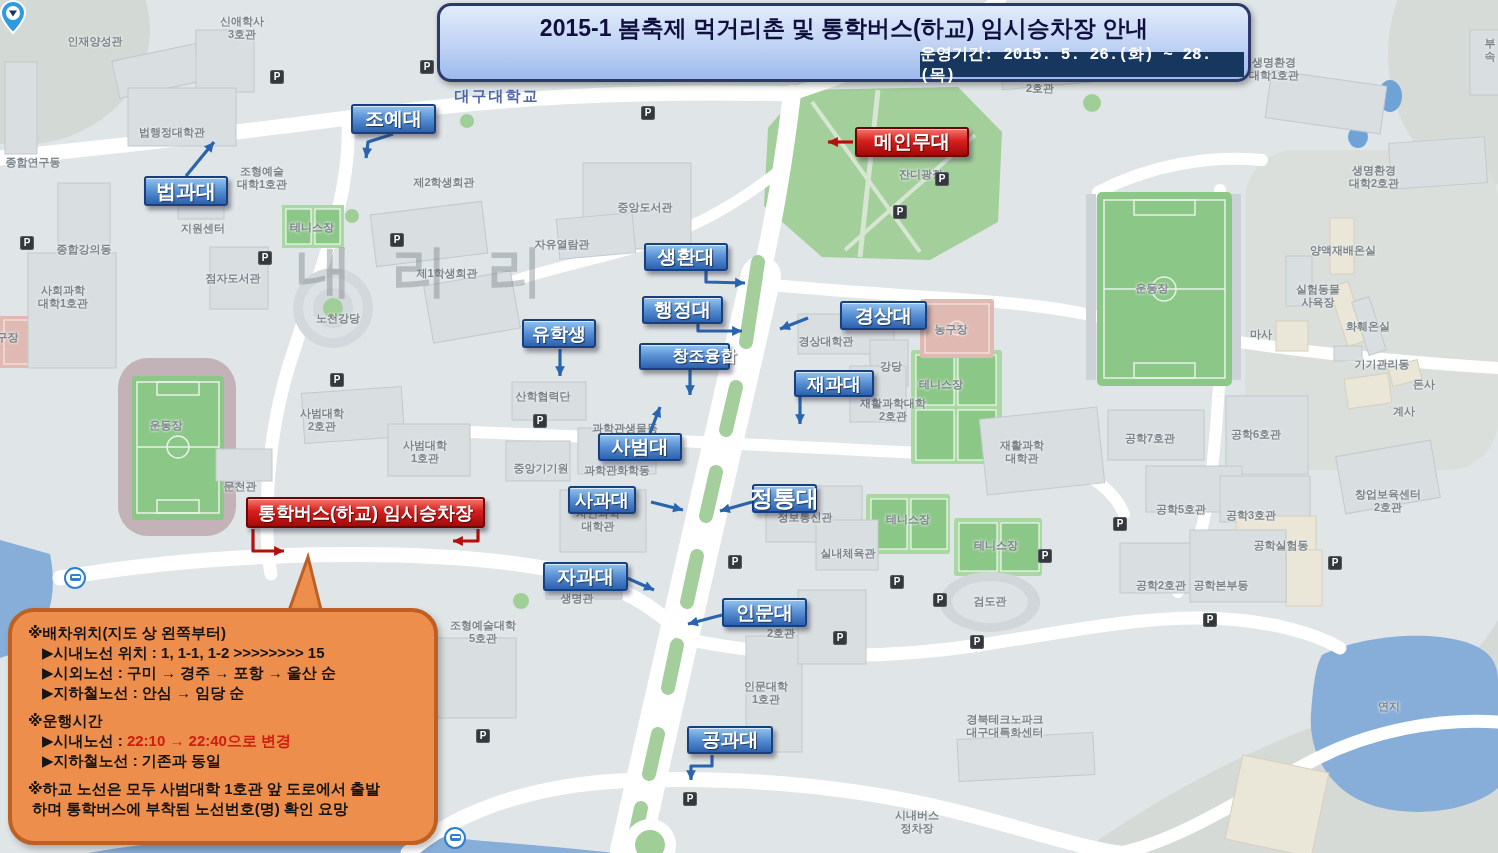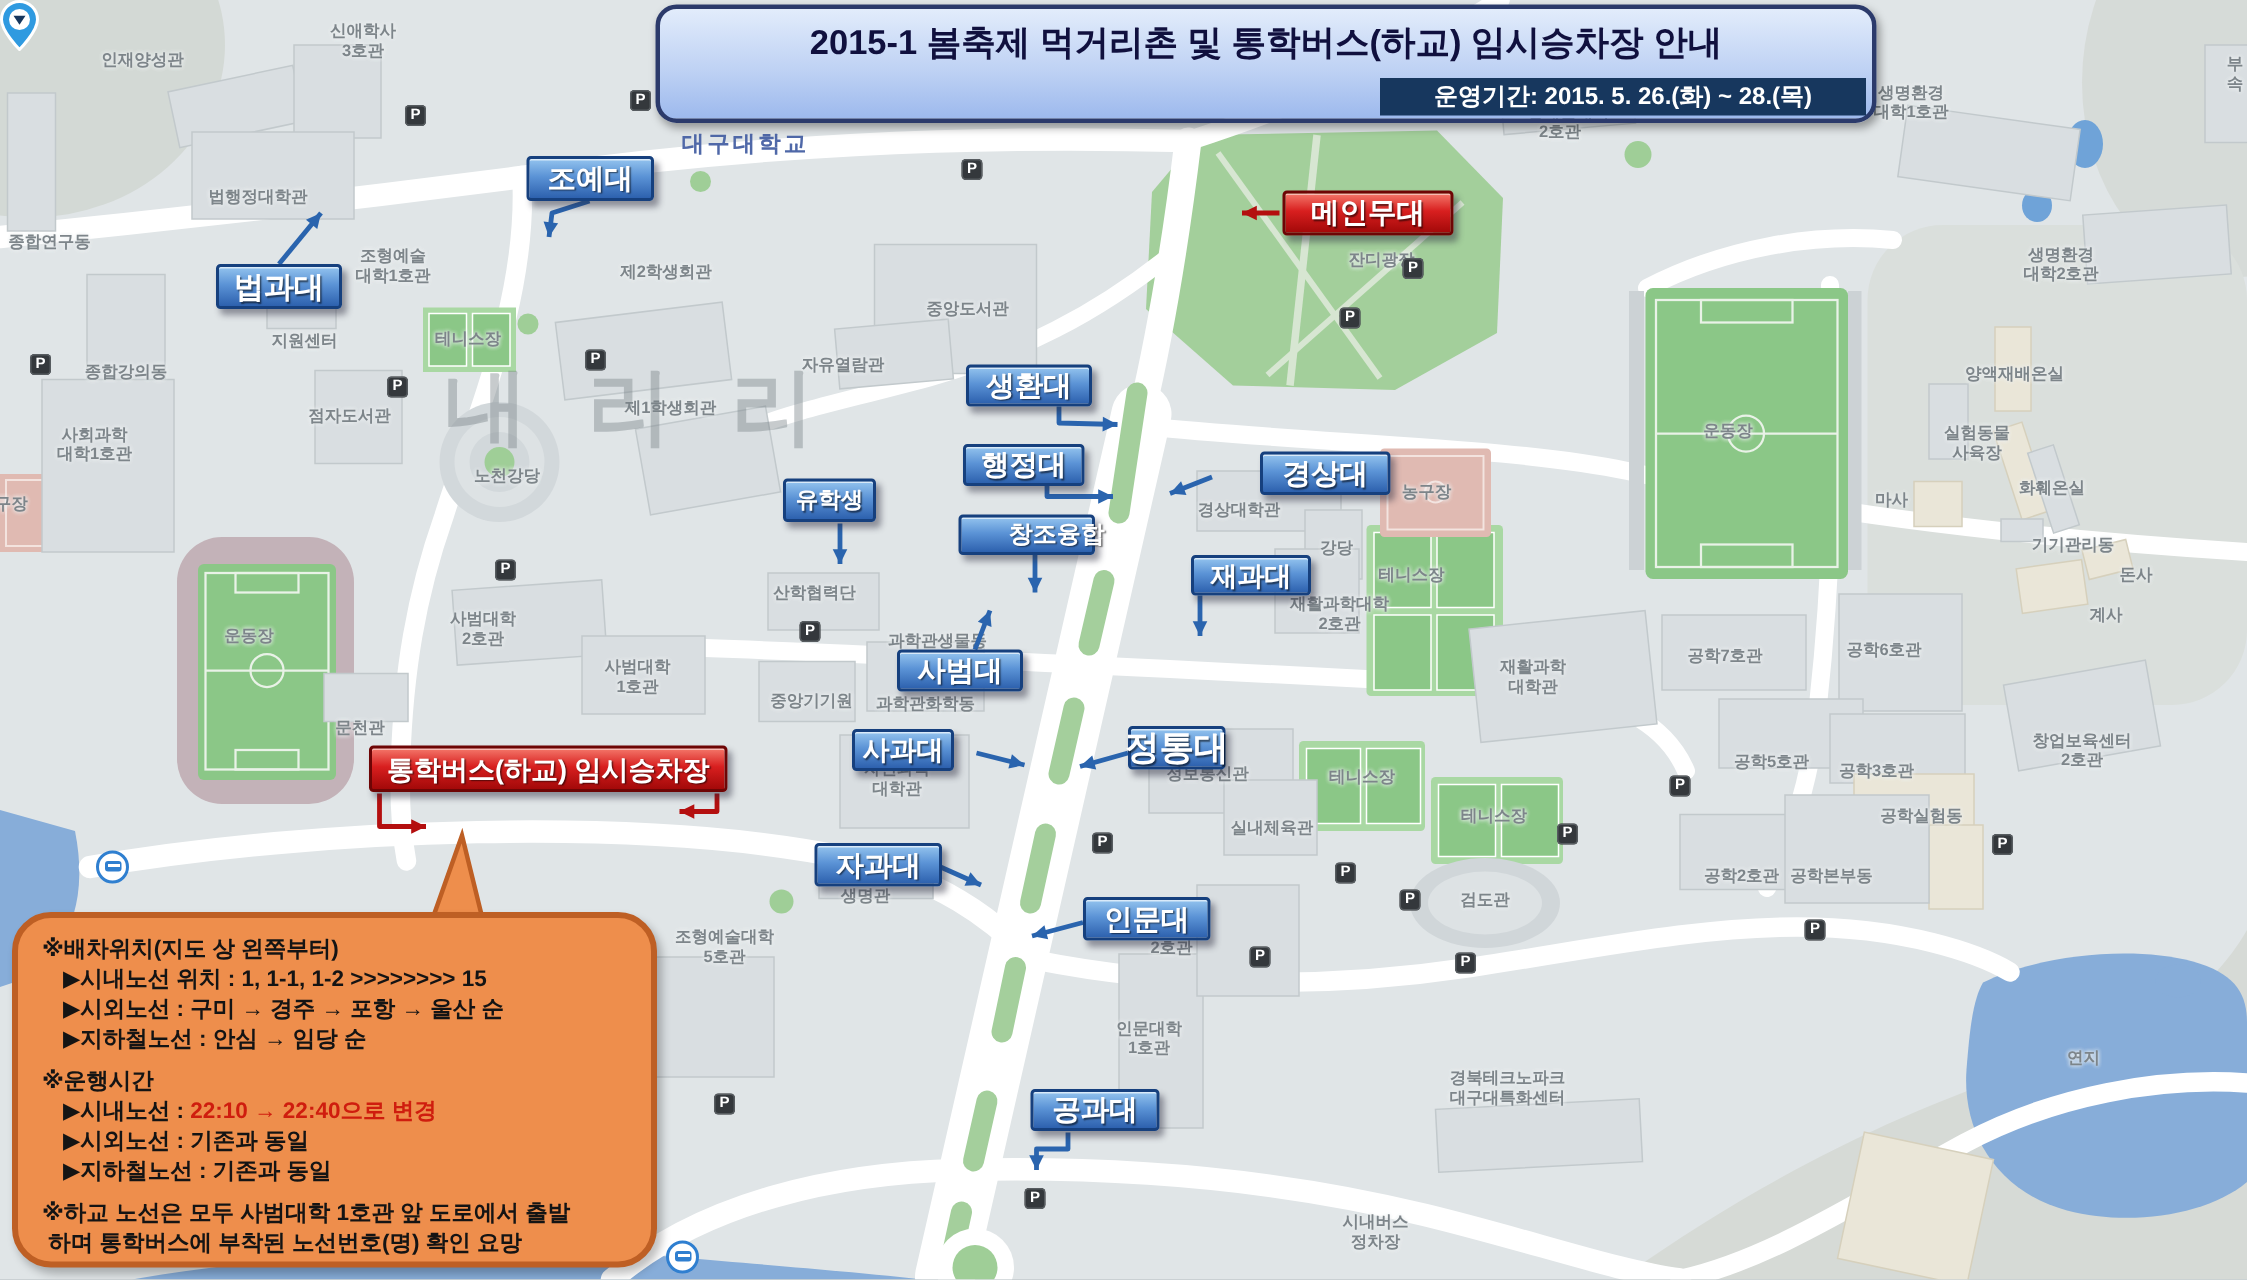--- a/index.html
+++ b/index.html
@@ -31,21 +31,21 @@
            border:2px solid #6e0505;
            box-shadow:inset 0 1px 0 rgba(255,255,255,.5),3px 4px 4px rgba(40,40,60,.45);}
   #pin{position:absolute;left:768px;top:207px;z-index:5;}
   #banner{position:absolute;left:437px;top:3px;width:814px;height:79px;z-index:6;
           background:linear-gradient(180deg,#e2ecfb 0%,#bfd2f4 55%,#9db9ed 100%);
           border:3px solid #2b3a6b;border-radius:14px;box-sizing:border-box;
           box-shadow:2px 3px 6px rgba(0,0,0,.35);}
   #banner .title{margin-top:7px;text-align:center;font-size:23px;font-weight:bold;color:#10103e;}
   #banner .strip{position:absolute;right:4px;bottom:2px;width:324px;height:25px;background:#17375e;
           color:#fff;font-size:16px;font-weight:bold;display:flex;align-items:center;
-          justify-content:center;}
+          justify-content:center;font-family:Liberation Mono, monospace;}
   #bubble{position:absolute;left:8px;top:608px;width:430px;height:237px;z-index:7;
           background:#ee8e4c;border:4px solid #be5f24;border-radius:26px;box-sizing:border-box;
           padding:11px 14px 8px 16px;box-shadow:3px 4px 6px rgba(0,0,0,.25);}
   #bubble .ln{font-size:15px;font-weight:bold;color:#141414;line-height:20px;white-space:pre;}
   #bubble .ln.i{padding-left:14px;}
   #bubble .ln.g{margin-top:8px;}
   #bubble .red{color:#cf1d0e;}
   .bus-body{position:absolute;left:4px;top:5px;width:11px;height:7px;background:#2f7fd0;border-radius:2px;}
   .bus-body:before{content:"";position:absolute;left:1.5px;top:1.5px;width:8px;height:2.5px;background:#fff;}
 </style>
@@ -353,30 +353,29 @@
     <div class="strip">운영기간: 2015. 5. 26.(화) ~ 28.(목)</div>
   </div>
 
   <div id="bubble">
       <div class="ln h">※배차위치(지도 상 왼쪽부터)</div>
       <div class="ln i">▶시내노선 위치 : 1, 1-1, 1-2 &gt;&gt;&gt;&gt;&gt;&gt;&gt;&gt; 15</div>
       <div class="ln i">▶시외노선 : 구미 → 경주 → 포항 → 울산 순</div>
       <div class="ln i">▶지하철노선 : 안심 → 임당 순</div>
       <div class="ln h g">※운행시간</div>
       <div class="ln i">▶시내노선 : <span class="red">22:10 → 22:40으로 변경</span></div>
-      <div class="ln i">▶시외노선 : 기존과 동일</div>
       <div class="ln i">▶지하철노선 : 기존과 동일</div>
       <div class="ln h g">※하교 노선은 모두 사범대학 1호관 앞 도로에서 출발</div>
       <div class="ln h"> 하며 통학버스에 부착된 노선번호(명) 확인 요망</div>
     </div>
 <div class="callout blue" style="left: 351px; top: 104px; width: 85px; height: 30px; font-size: 19px;">조예대</div>
     <div class="callout blue" style="left: 144px; top: 176px; width: 84px; height: 30px; font-size: 20px;">법과대</div>
     <div class="callout blue" style="left: 644px; top: 243px; width: 84px; height: 28px; font-size: 19px;">생환대</div>
     <div class="callout blue" style="left: 642px; top: 296px; width: 81px; height: 28px; font-size: 19px;">행정대</div>
-    <div class="callout blue" style="left: 522px; top: 319px; width: 62px; height: 29px; font-size: 15px; text-align: right;">유학생</div>
+    <div class="callout blue" style="left: 522px; top: 319px; width: 74px; height: 29px; font-size: 18px; text-align: right;">유학생</div>
     <div class="callout blue" style="left: 639px; top: 343px; width: 91px; height: 27px; font-size: 16px; padding-left: 40px;">창조융합</div>
     <div class="callout blue" style="left: 808px; top: 301px; width: 87px; height: 29px; font-size: 19px; margin-left: 32px;">경상대</div>
     <div class="callout blue" style="left: 794px; top: 370px; width: 80px; height: 27px; font-size: 18px;">재과대</div>
     <div class="callout blue" style="left: 598px; top: 433px; width: 84px; height: 28px; font-size: 19px;">사범대</div>
     <div class="callout blue" style="left: 568px; top: 486px; width: 68px; height: 28px; font-size: 18px;">사과대</div>
     <div class="callout blue" style="left: 752px; top: 484px; width: 65px; height: 29px; font-size: 23px;">정통대</div>
     <div class="callout blue" style="left: 543px; top: 562px; width: 85px; height: 29px; font-size: 19px;">자과대</div>
     <div class="callout blue" style="left: 722px; top: 598px; width: 85px; height: 29px; font-size: 19px;">인문대</div>
     <div class="callout blue" style="left: 687px; top: 726px; width: 86px; height: 28px; font-size: 19px;">공과대</div>
     <div class="callout red" style="left: 855px; top: 127px; width: 114px; height: 30px; font-size: 19px;">메인무대</div>

